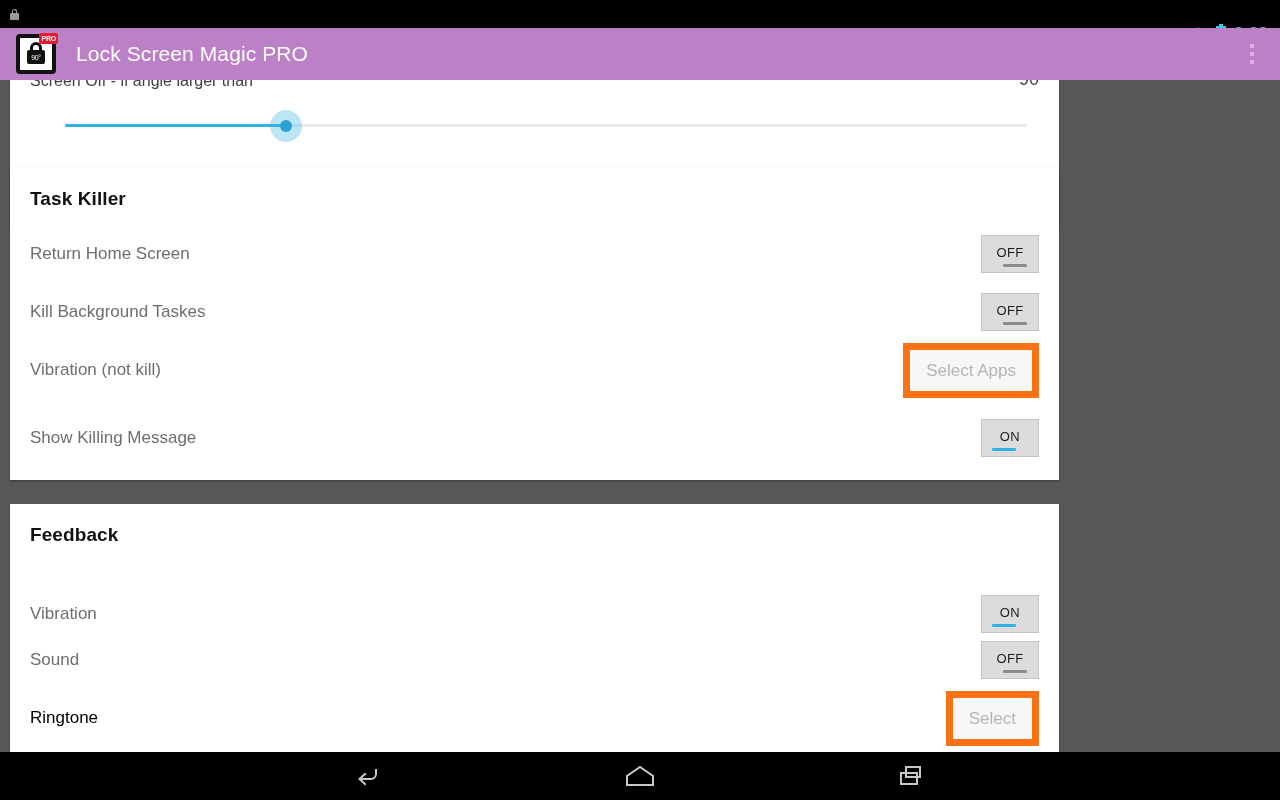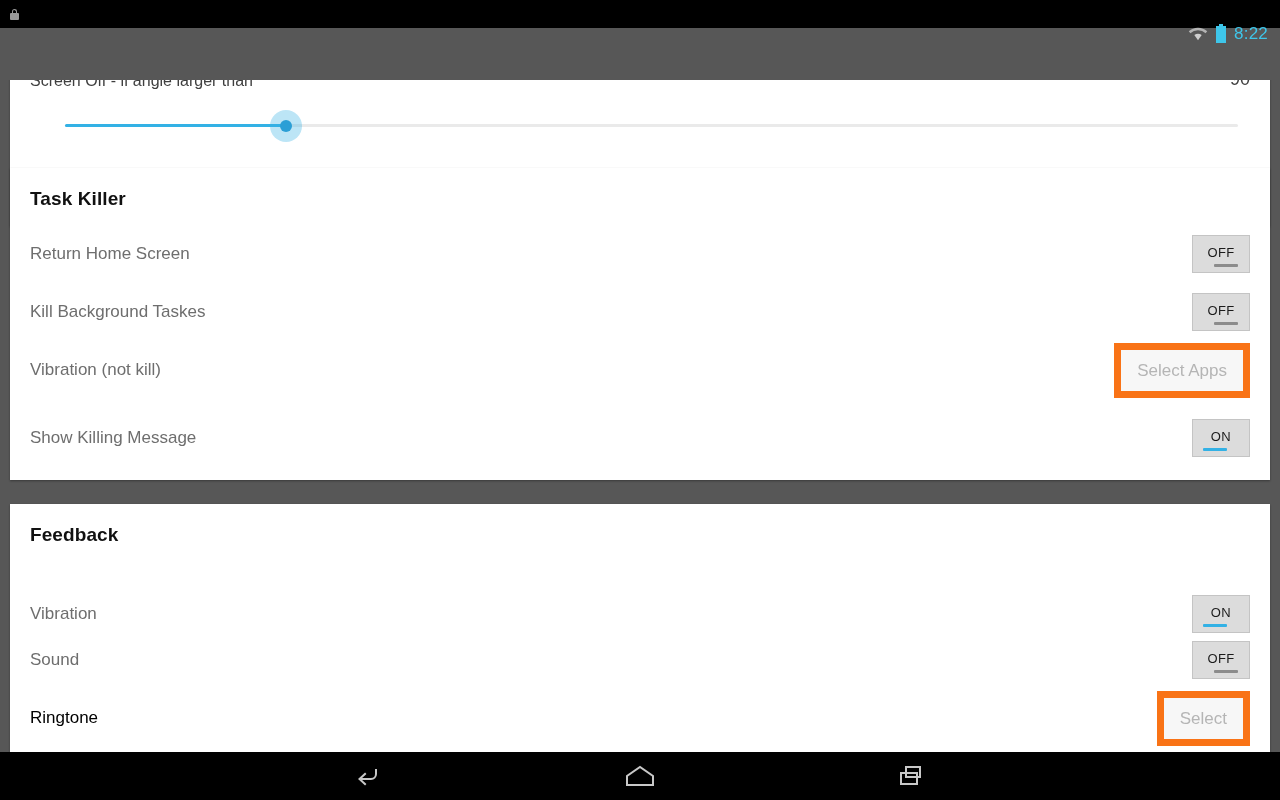--- a/index.html
+++ b/index.html
@@ -185,21 +185,21 @@
     left: 0;
     width: 1280px;
     height: 672px;
     background: #575757;
     overflow: hidden;
   }
 
   .card {
     position: absolute;
     left: 10px;
-    width: 1260px;
+    width: 1049px;
     background: #ffffff;
     box-sizing: border-box;
     box-shadow: 0 1px 2px rgba(0,0,0,0.35);
   }
 
   
   #card-screen-off {
     top: -20px;
     height: 166px;
     padding: 0 20px;
@@ -383,20 +383,36 @@
         <path d="M10 4.3 a11 11 0 0 0 -7.6 3.0 L0.8 5.3 A13.6 13.6 0 0 1 10 1.8 a13.6 13.6 0 0 1 9.2 3.5 l-1.6 2.0 A11 11 0 0 0 10 4.3 Z" fill="#b4b4b4"></path>
       </svg>
       <svg class="battery-icon" width="12" height="19" viewBox="0 0 12 19">
         <rect x="4" y="0" width="4" height="2" fill="#3ec6ea"></rect>
         <rect x="1" y="2" width="10" height="17" fill="#3ec6ea"></rect>
       </svg>
       <span class="status-time">8:22</span>
     </div>
   </div>
 
+  <div class="app-bar">
+    <div class="app-icon">
+      <div class="inner">
+        <span class="pad-shackle"></span>
+        <span class="pad-body"></span>
+        <span class="deg">90°</span>
+      </div>
+      <span class="pro-badge">PRO</span>
+    </div>
+    <div class="app-title">Lock Screen Magic PRO</div>
+    <div class="overflow-btn">
+      <span></span>
+        <span></span>
+        <span></span>
+    </div>
+  </div>
 
   <div class="content">
 
     <div class="card" id="card-screen-off">
       <div class="slider-row-head">
         <span class="slider-label">Screen Off - if angle larger than</span>
         <span class="slider-value">90</span>
       </div>
       <div class="slider-wrap">
         <div class="slider-track-bg"></div>

